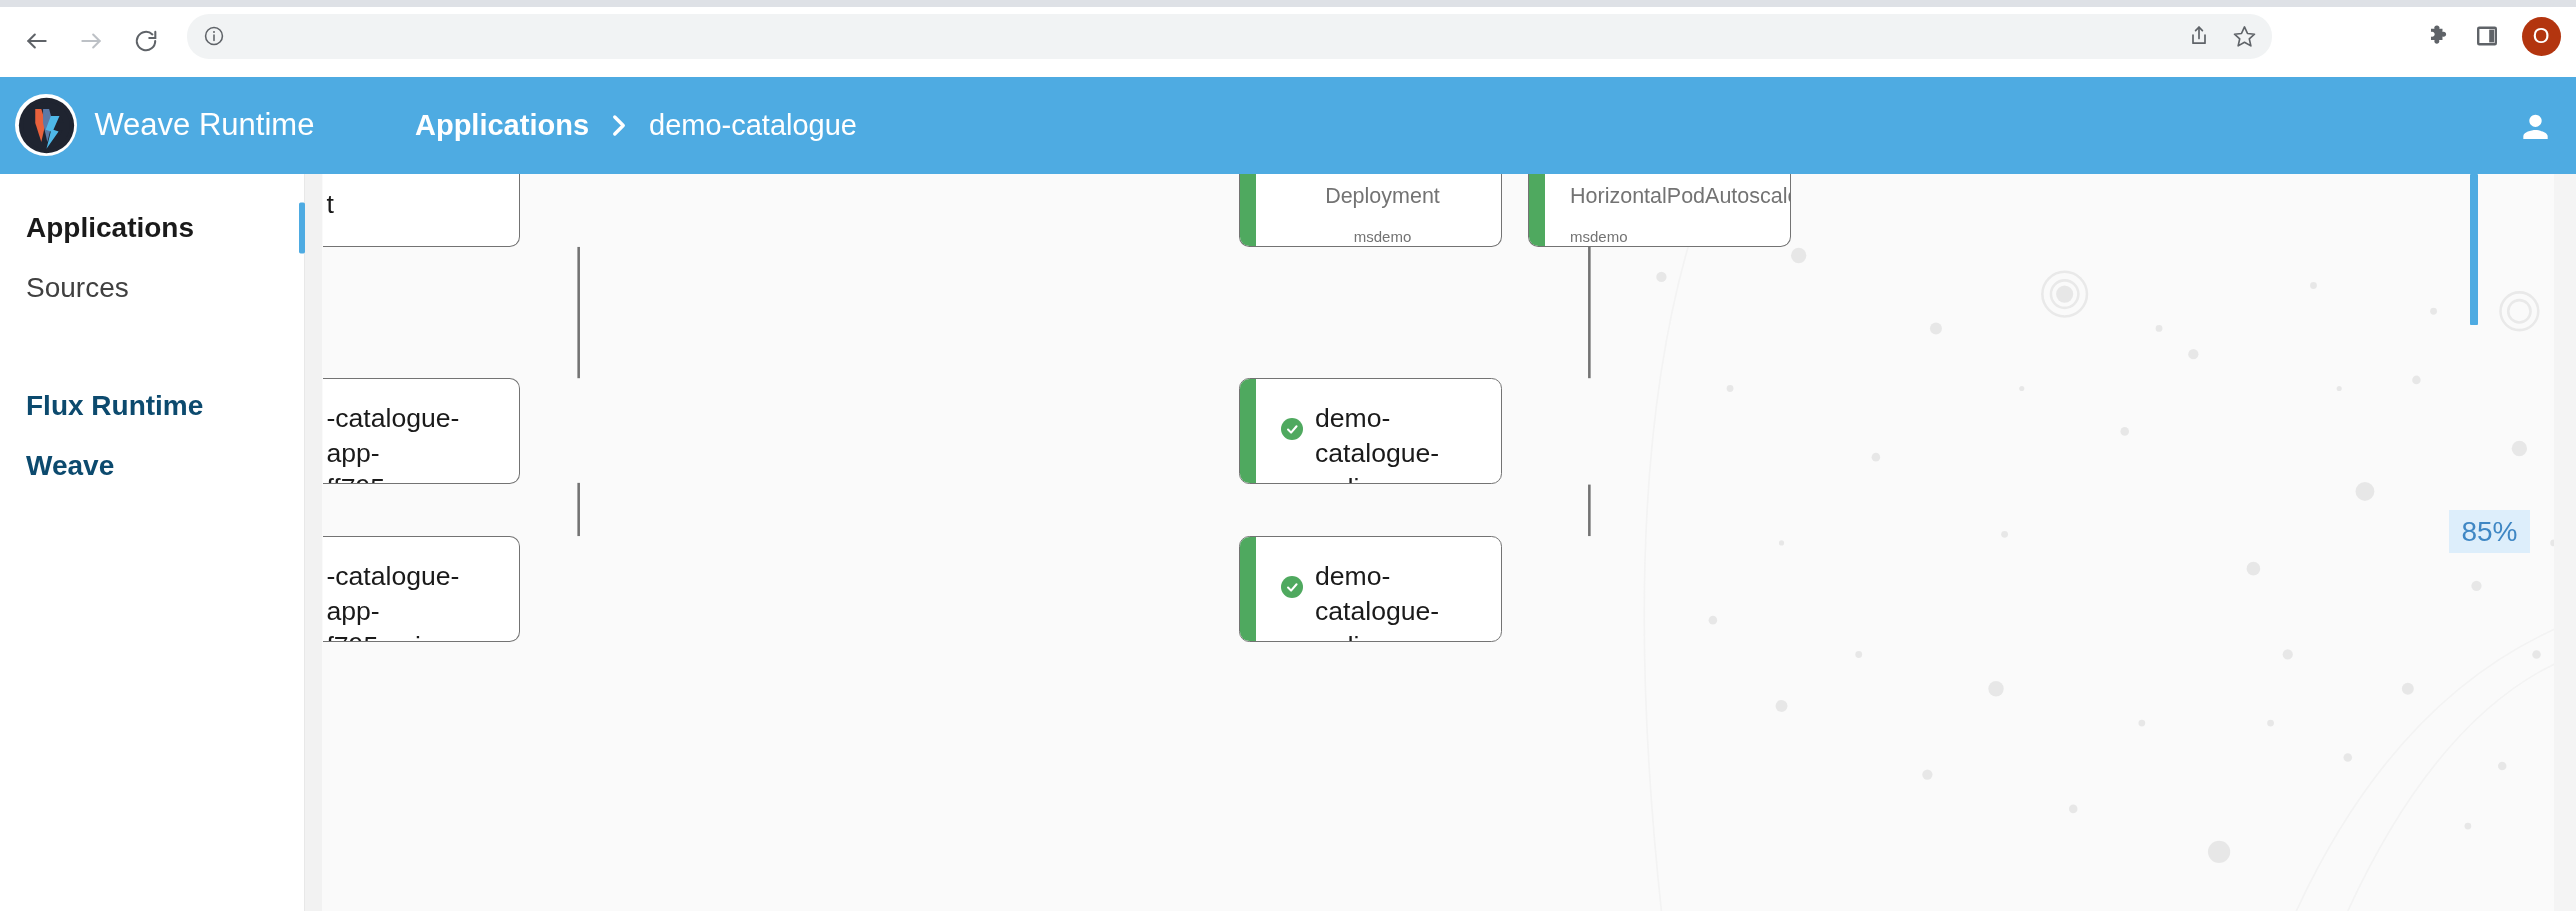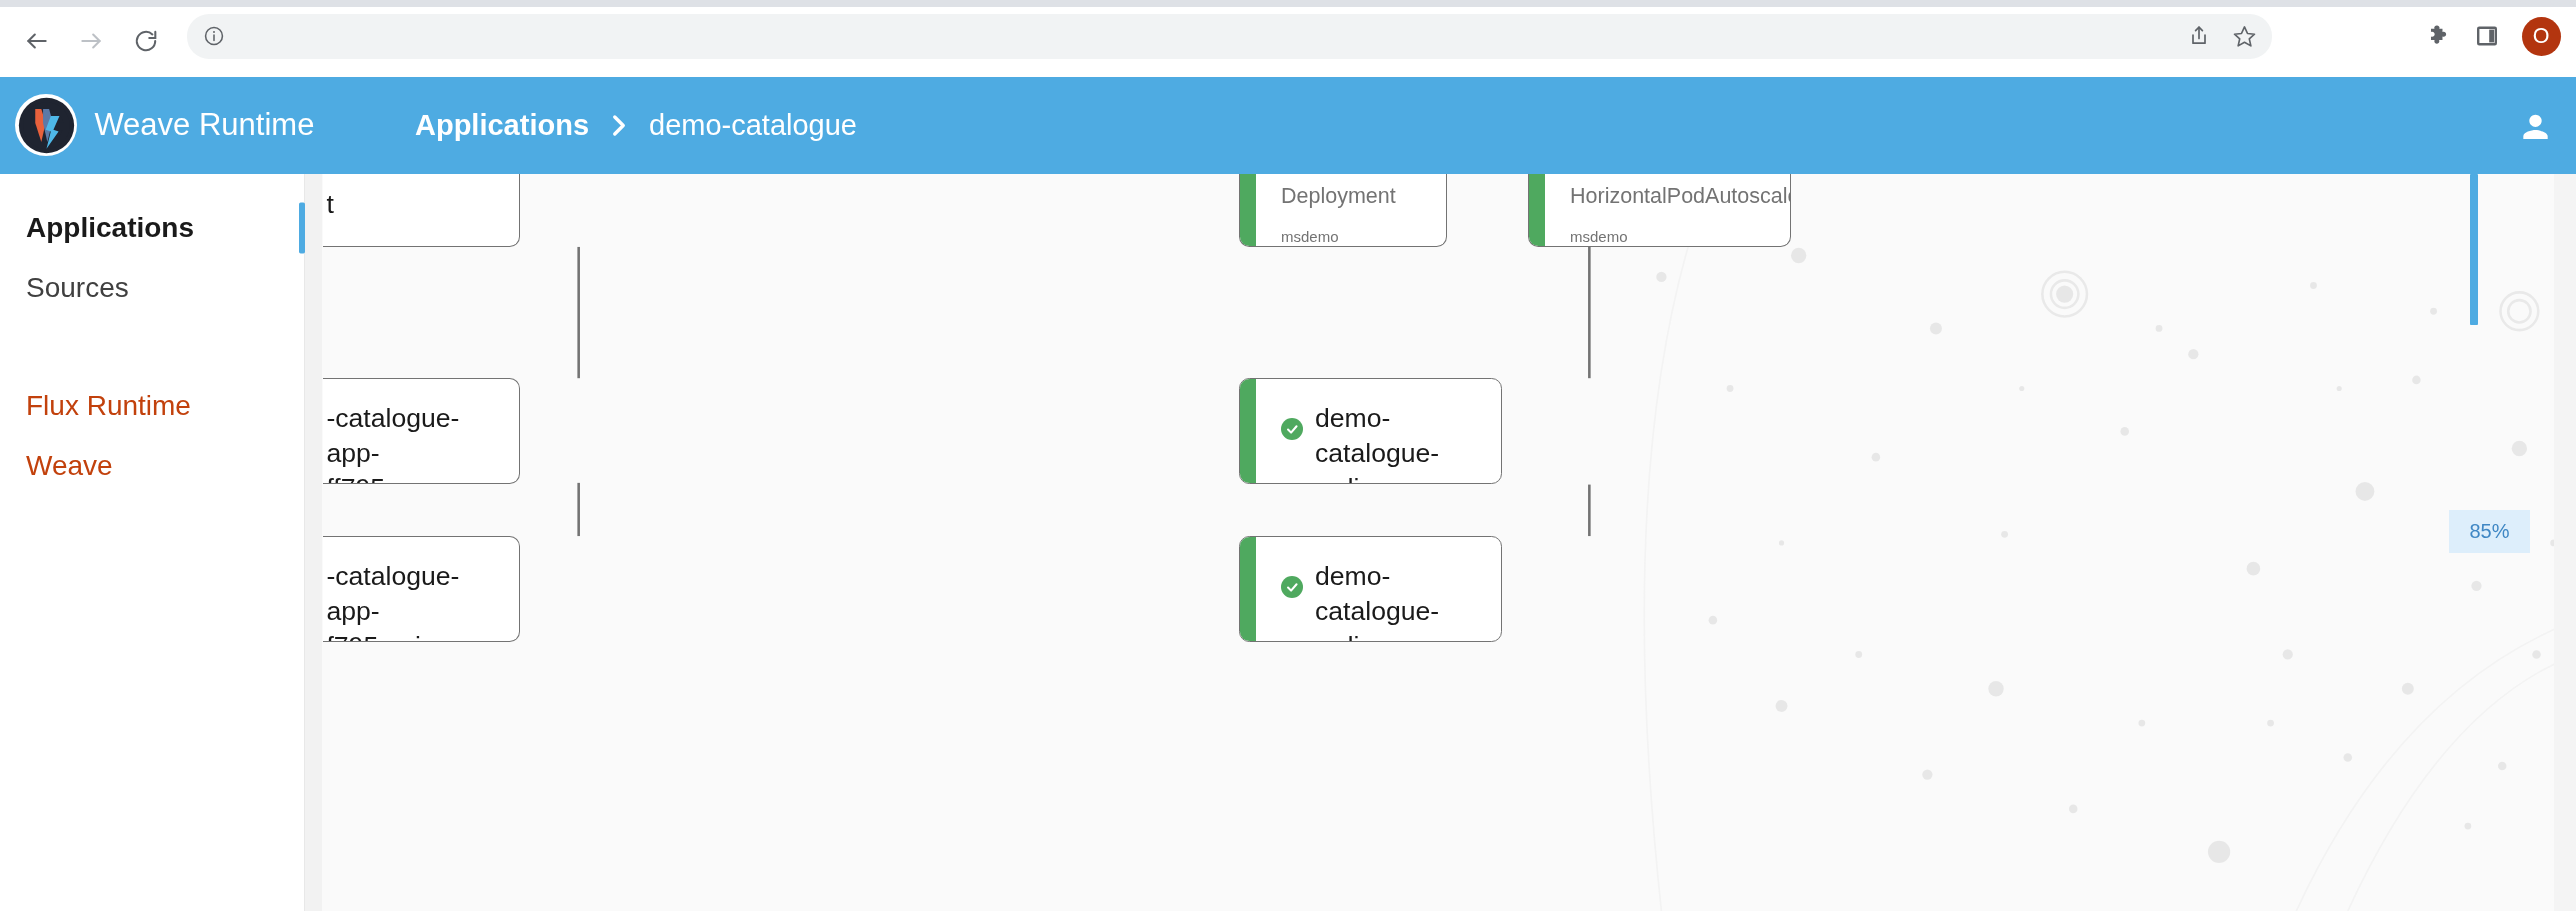--- a/index.html
+++ b/index.html
@@ -163,21 +163,21 @@
   .nav-item {
     position: relative;
     height: 60px;
     display: flex; align-items: center;
     padding-left: 26px;
     font-size: 28px;
     white-space: nowrap;
   }
   .nav-item.active { color: #1a1a1a; font-weight: bold; }
   .nav-item.inactive { color: #404040; font-weight: 400; }
-  .nav-item.plain { color: #c2410c; font-weight: normal; }
+  .nav-item.plain { color: #0c4a6e; font-weight: bold; }
   .nav-item .indicator {
     position: absolute;
     right: 0; top: 50%;
     transform: translateY(-50%);
     width: 6px; height: 51px;
     background: #4eabe2;
     border-radius: 1.7px;
   }
 
   .sidebar-scrollgap {
@@ -257,21 +257,21 @@
     border-top-right-radius: 0;
   }
 
   
   .zoom-badge {
     position: absolute;
     left: 2126px; top: 336px;
     width: 81px; height: 43px;
     background: #ddeefb;
     color: #3f87c4;
-    font-size: 20px;
+    font-size: 28px;
     display: flex; align-items: center; justify-content: center;
   }
   .vscroll-thumb {
     position: absolute;
     left: 2147px; top: 0;
     width: 7.7px; height: 151px;
     background: #4eabe2;
     border-radius: 0.9px;
   }
   .right-edge-strip {
@@ -488,21 +488,21 @@
 
     <div class="node clipped-left" style="left:-8.6px; top:362px; width:206px; height:106px;">
       <div class="node-inner">
         <div class="node-title-row">
           <div class="node-title" style="white-space:pre-line;">-catalogue-app-
 f795-spjgg</div>
         </div>
       </div>
     </div>
 
-    <div class="node clipped-top" style="left:916px; top:-8.6px; width:208px; height:82px;">
+    <div class="node clipped-top" style="left:916px; top:-8.6px; width:263px; height:82px;text-align:center;">
       <div class="stripe"></div>
       <div class="node-inner">
         <div class="node-kind" style="margin-top:19px;">Deployment</div>
         <div class="node-ns" style="margin-top:19px;">msdemo</div>
       </div>
     </div>
 
     <div class="node clipped-top" style="left:1205px; top:-8.6px; width:263px; height:82px;">
       <div class="stripe"></div>
       <div class="node-inner">

